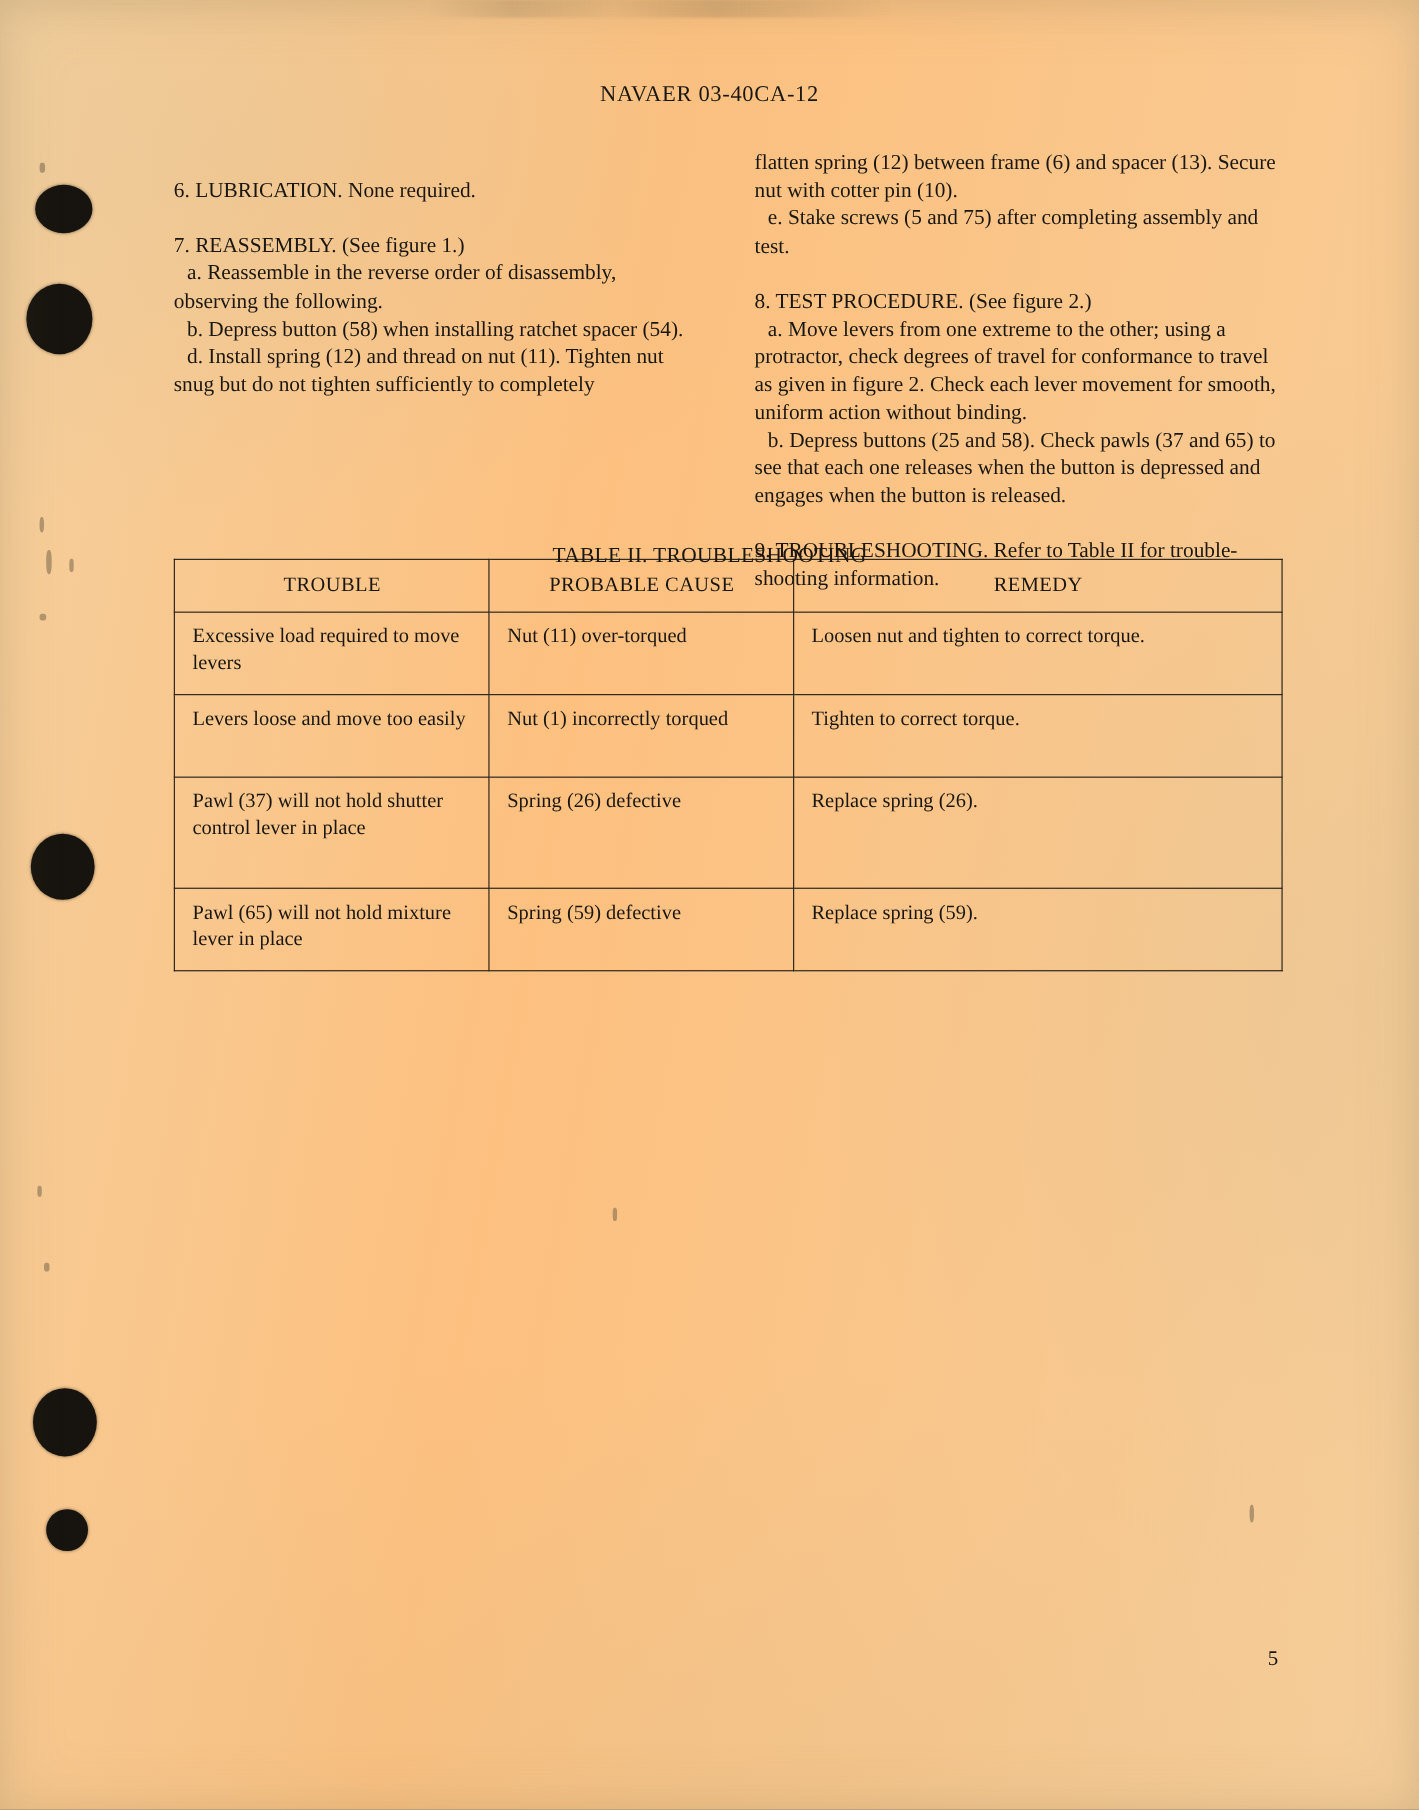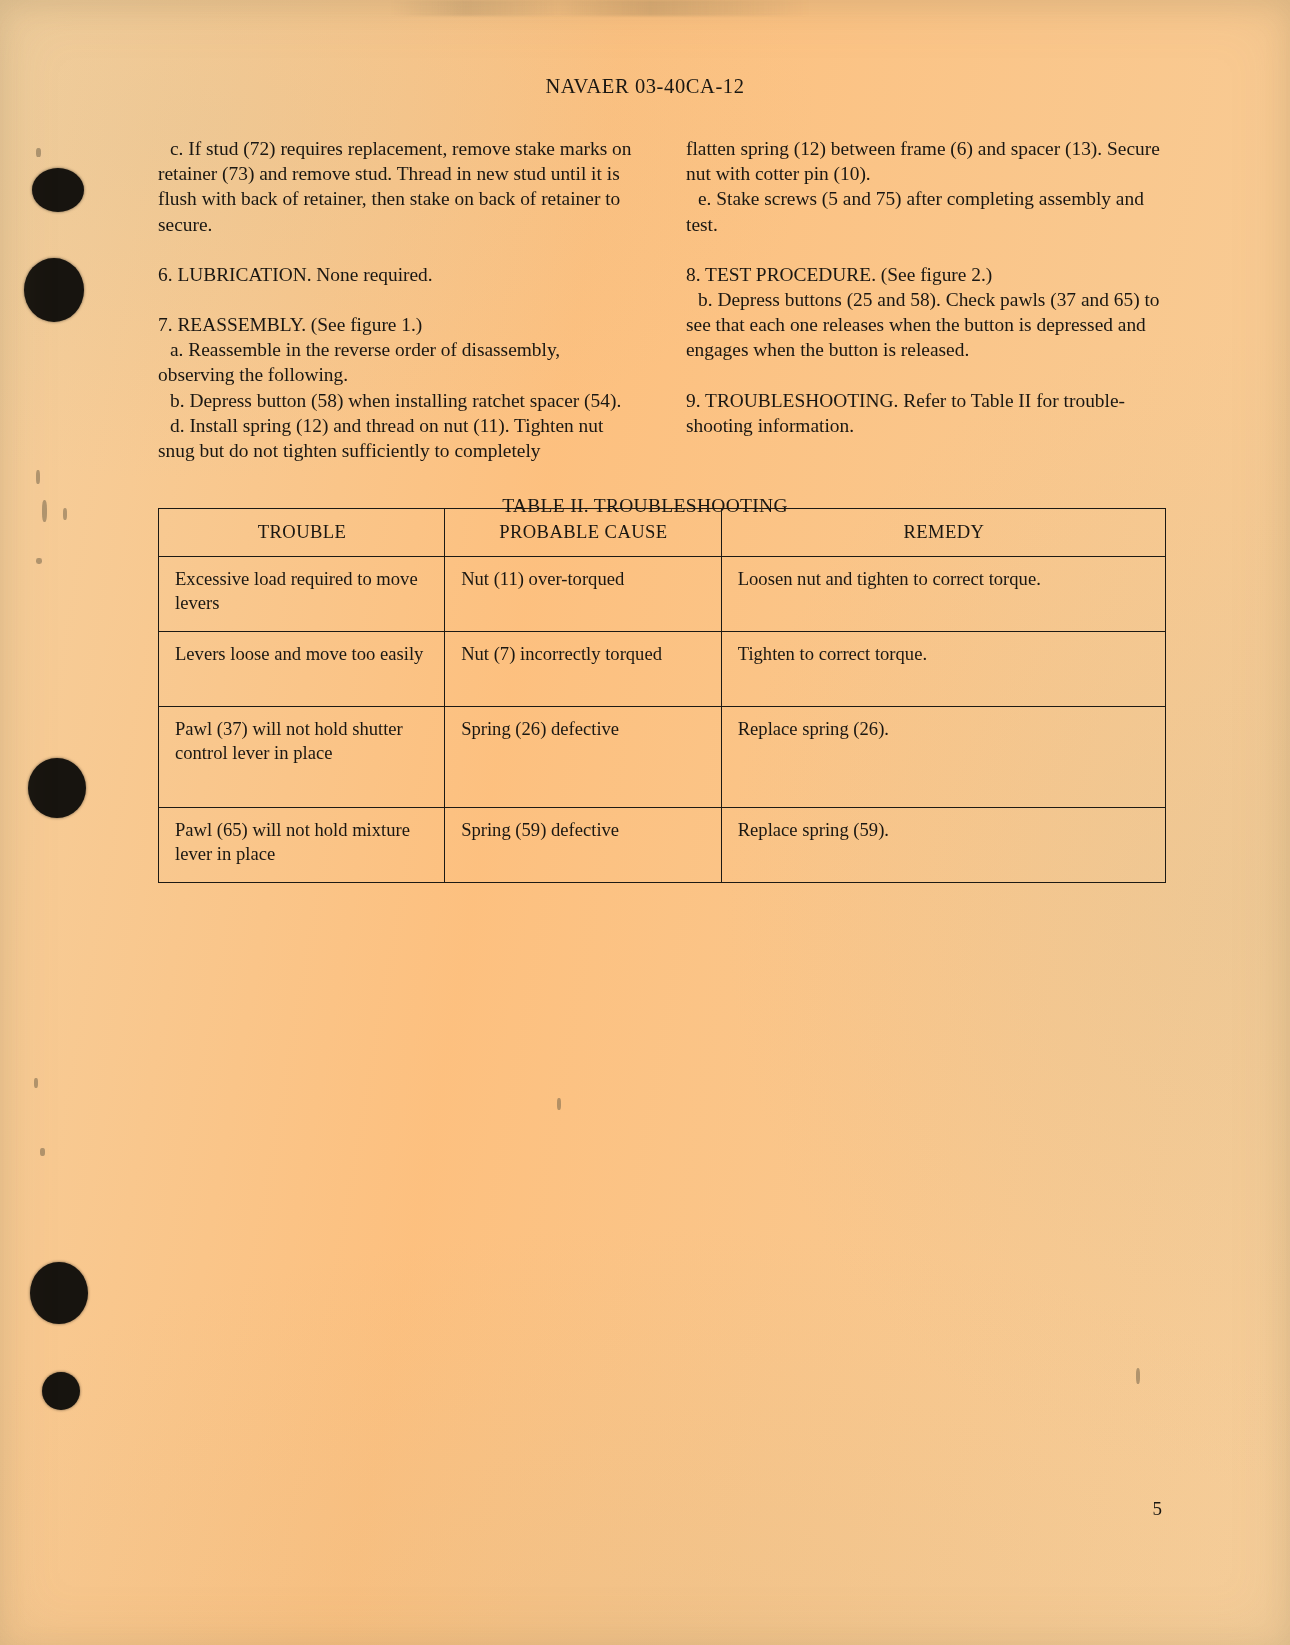--- a/index.html
+++ b/index.html
@@ -150,35 +150,35 @@
   <div class="speck" style="left:34px; top:1078px; width:4px; height:10px;"></div>
   <div class="speck" style="left:40px; top:1148px; width:5px; height:8px;"></div>
   <div class="speck" style="left:557px; top:1098px; width:4px; height:12px;"></div>
   <div class="speck" style="left:1136px; top:1368px; width:4px; height:16px;"></div>
 
   <div class="doc-header">NAVAER 03-40CA-12</div>
 
   <div class="columns">
 
     <div class="col">
-      <p><span class="ind"></span><span>c. If stud (72) requires replacement, remove stake marks on retainer (73) and remove stud.  Thread in new stud until it is flush with back of retainer, then stake on back of retainer to secure.</span></p>
       <div class="para-gap"></div>
       <p>6. LUBRICATION.  None required.</p>
       <div class="para-gap"></div>
       <p>7. REASSEMBLY.  (See figure 1.)</p>
       <p><span class="ind"></span><span>a. Reassemble in the reverse order of disassembly, observing the following.</span></p>
       <p><span class="ind"></span><span>b. Depress button (58) when installing ratchet spacer (54).</span></p>
       <p><span class="ind"></span><span>d. Install spring (12) and thread on nut (11).  Tighten nut snug but do not tighten sufficiently to completely</span></p>
     </div>
 
     <div class="col">
       <p>flatten spring (12) between frame (6) and spacer (13). Secure nut with cotter pin (10).</p>
       <p><span class="ind"></span><span>e. Stake screws (5 and 75) after completing assembly and test.</span></p>
       <div class="para-gap"></div>
       <p>8. TEST PROCEDURE.  (See figure 2.)</p>
+      <p><span class="ind"></span><span>a. Move levers from one extreme to the other; using a protractor, check degrees of travel for conformance to travel as given in figure 2.  Check each lever movement for smooth, uniform action without binding.</span></p>
       <p><span class="ind"></span><span>b. Depress buttons (25 and 58).  Check pawls (37 and 65) to see that each one releases when the button is depressed and engages when the button is released.</span></p>
       <div class="para-gap"></div>
       <p>9. TROUBLESHOOTING.  Refer to Table II for trouble-shooting information.</p>
     </div>
 
   </div>
 
   <div class="table-caption">TABLE II.  TROUBLESHOOTING</div>
 
   <div class="tbl-wrap">
@@ -191,21 +191,21 @@
         </tr>
       </thead>
       <tbody>
         <tr class="r1">
           <td class="c1">Excessive load required to move levers</td>
           <td class="c2">Nut (11) over-torqued</td>
           <td class="c3">Loosen nut and tighten to correct torque.</td>
         </tr>
         <tr class="r2">
           <td class="c1">Levers loose and move too easily</td>
-          <td class="c2">Nut (7) incorrectly torqued</td>
+          <td class="c2">Nut (1) incorrectly torqued</td>
           <td class="c3">Tighten to correct torque.</td>
         </tr>
         <tr class="r3">
           <td class="c1">Pawl (37) will not hold shutter control lever in place</td>
           <td class="c2">Spring (26) defective</td>
           <td class="c3">Replace spring (26).</td>
         </tr>
         <tr class="r4">
           <td class="c1">Pawl (65) will not hold mixture lever in place</td>
           <td class="c2">Spring (59) defective</td>

